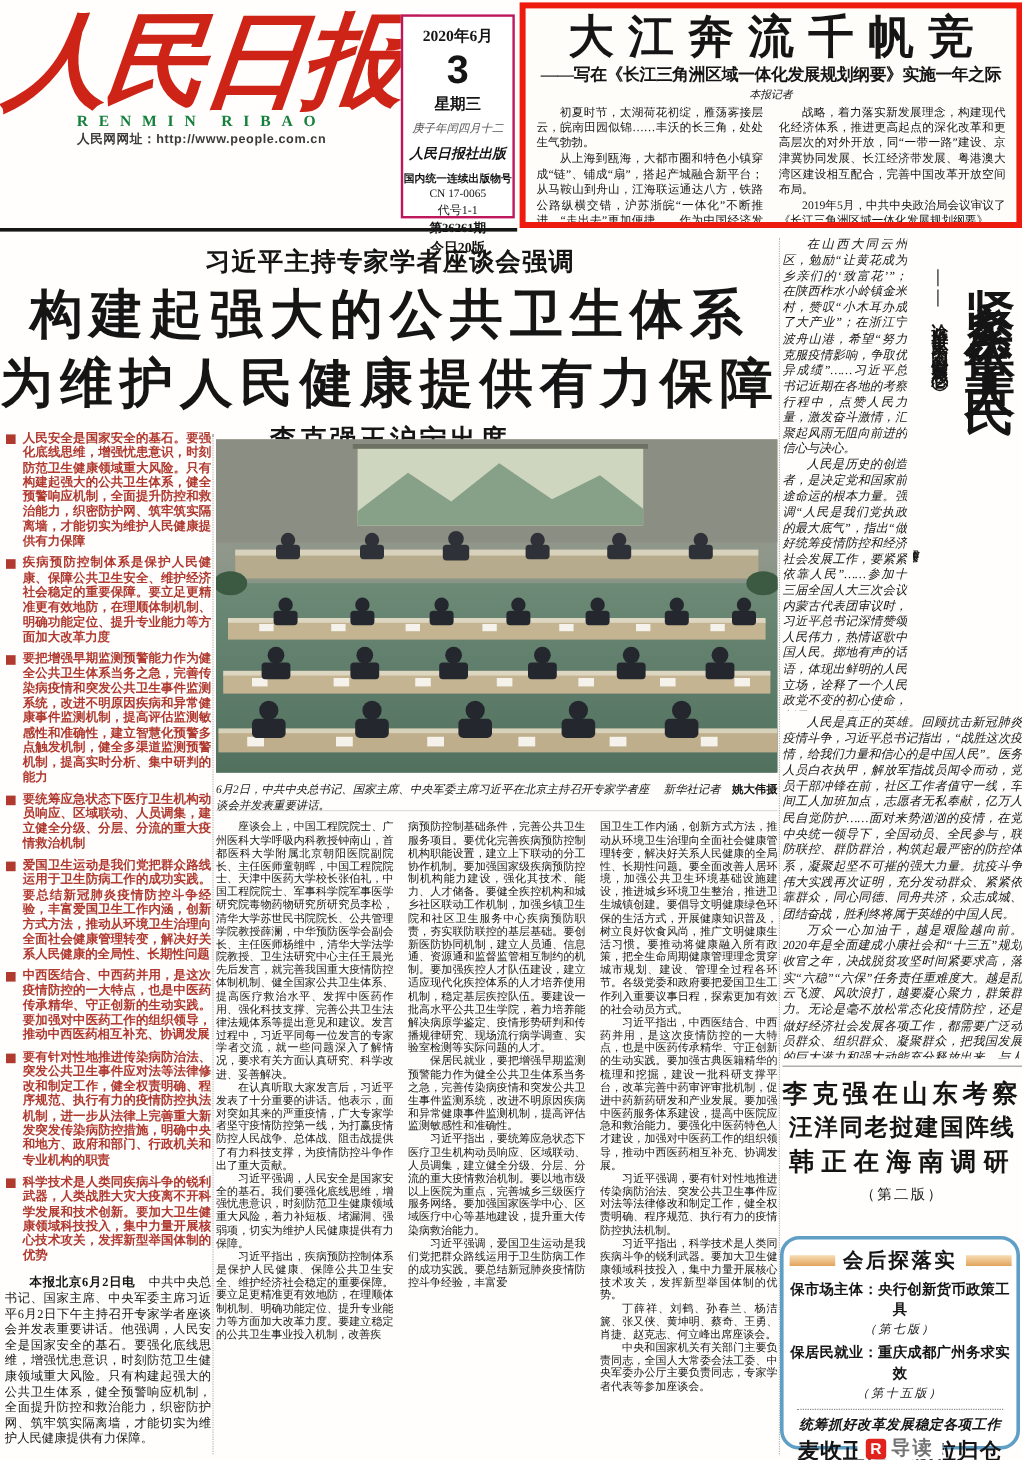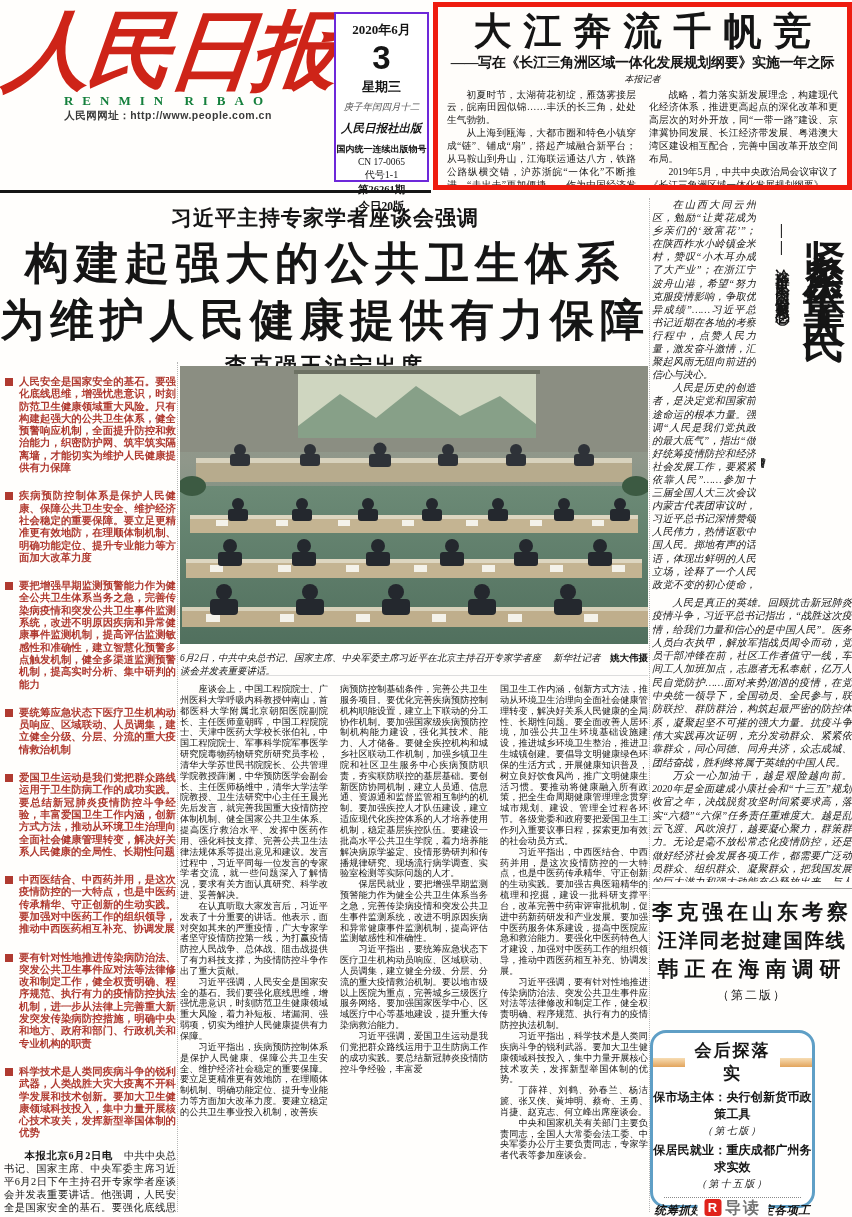--- a/index.html
+++ b/index.html
@@ -7,21 +7,21 @@
         font-family:"Liberation Serif","DejaVu Serif",serif;color:#151515;}
   .abs{position:absolute;}
   
   .mh{left:6px;top:4px;width:324px;height:184px;text-align:center;}
   .mh-title{font-size:86px;line-height:1.1;font-weight:bold;font-style:italic;color:#ce2418;
             transform:skewX(-6deg);letter-spacing:-4px;white-space:nowrap;}
   .mh-latin{margin-top:-6px;color:#15803d;font-weight:bold;font-size:13px;letter-spacing:9px;}
   .mh-site{font-family:"Liberation Sans","DejaVu Sans",sans-serif;
            font-weight:bold;font-size:10.5px;color:#3a3a3a;letter-spacing:.5px;}
   
-  .db{left:334px;top:12px;width:95px;height:170px;border:2px solid #6d28d9;box-sizing:border-box;
+  .db{left:334px;top:12px;width:95px;height:170px;border:2px solid #be185d;box-sizing:border-box;
       text-align:center;padding-top:7px;background:#fff;}
   .db-month{font-size:13px;font-weight:bold;}
   .db-day{font-size:33px;font-weight:bold;line-height:1.15;font-family:"Liberation Sans",sans-serif;}
   .db-week{font-size:13px;font-weight:bold;margin-top:1px;}
   .db-lunar{font-size:9.5px;color:#555;margin-top:5px;font-style:italic;}
   .db-pub{font-size:11.5px;font-weight:bold;font-style:italic;margin-top:7px;}
   .db-slabel{font-size:9px;font-weight:bold;margin-top:7px;font-family:"Liberation Sans",sans-serif;}
   .db-sno{font-size:9.5px;margin-top:1px;}
   .db-code{font-size:10px;margin-top:1px;}
   .db-issue{font-size:10.5px;font-weight:bold;margin-top:1px;}
@@ -38,21 +38,21 @@
   .rb-col{flex:1;font-size:9.7px;line-height:12.9px;text-align:justify;overflow:hidden;}
   .rb-col p{margin:0;text-indent:2em;}
   
   .hb{left:0;top:204px;width:650px;text-align:center;font-family:"Liberation Sans","DejaVu Sans",sans-serif;}
   .hb-kick{font-weight:bold;font-size:21px;letter-spacing:1px;}
   .hb-h1{font-weight:bold;font-size:44px;line-height:53px;letter-spacing:6px;margin-top:4px;white-space:nowrap;}
   .hb-att{font-weight:bold;font-size:22px;letter-spacing:3px;margin-top:5px;}
   
   .lc{left:4px;top:360px;width:172px;height:854px;overflow:hidden;}
   .bu{position:relative;padding-left:15px;color:#b03a30;font-family:"Liberation Sans","DejaVu Sans",sans-serif;
-      font-weight:bold;font-size:10.4px;line-height:12.3px;text-align:justify;margin-bottom:6px;margin-top:16px;}
+      font-weight:bold;font-size:10.4px;line-height:12.3px;text-align:justify;margin-bottom:6px;}
   .bu .sq{position:absolute;left:1px;top:2px;width:8px;height:8px;background:#b03a30;}
   .lede{font-size:10.3px;line-height:13px;text-align:justify;text-indent:2em;margin:9px 0 0;}
   .lede b{letter-spacing:.5px;}
   .vsep{border-left:1px dotted #b5b5b5;width:0;}
   
   .ph{left:180px;top:366px;width:468px;height:278px;}
   .cap{left:180px;top:648px;width:468px;height:28px;font-size:9.5px;font-style:italic;display:flex;gap:10px;
        align-items:flex-start;border-bottom:1px solid #ddd;box-sizing:border-box;padding-top:4px;}
   .cap-t{flex:1;}
   .cap-c{white-space:nowrap;}
@@ -75,21 +75,21 @@
   .cm-bot p{margin:0;text-indent:2em;}
   .rule1{left:652px;top:888px;width:200px;border-top:1px solid #9a9a9a;}
   
   .bf{left:652px;top:897px;width:200px;text-align:center;font-family:"Liberation Sans","DejaVu Sans",sans-serif;}
   .bf1{font-weight:bold;font-size:21px;line-height:30px;letter-spacing:4px;}
   .bf2{font-weight:bold;font-size:19.5px;line-height:27px;letter-spacing:1.5px;}
   .bf3{font-weight:bold;font-size:18.5px;line-height:27px;letter-spacing:.5px;}
   .bf4{font-weight:bold;font-size:21px;line-height:30px;letter-spacing:6px;}
   .bfp{font-family:"Liberation Serif",serif;font-size:12px;letter-spacing:2px;margin-top:3px;}
   
-  .gb{left:650px;top:1030px;width:165px;height:178px;border:3px solid #5f9fc6;border-radius:16px;
+  .gb{left:650px;top:1030px;width:200px;height:178px;border:3px solid #5f9fc6;border-radius:16px;
       box-sizing:border-box;background:#fff;text-align:center;padding-top:6px;}
   .gb-tr{display:flex;align-items:center;justify-content:center;gap:7px;}
   .gb-bar{width:38px;height:9px;background:linear-gradient(#f7ddb4,#e2a45c);}
   .gb-title{font-size:17px;font-weight:bold;letter-spacing:2px;}
   .gb-item{font-family:"Liberation Sans","DejaVu Sans",sans-serif;font-weight:bold;font-size:12px;
            letter-spacing:.2px;margin-top:4px;}
   .gb-page{font-size:10px;letter-spacing:2px;margin-top:1px;font-style:italic;}
   .gb-dot{border-top:1px dotted #8a8a8a;margin:6px 11px 5px;}
   .gb-kick{font-size:11.5px;font-weight:bold;font-style:italic;letter-spacing:.5px;}
   .gb-feat{font-family:"Liberation Sans","DejaVu Sans",sans-serif;font-weight:bold;font-size:18px;

